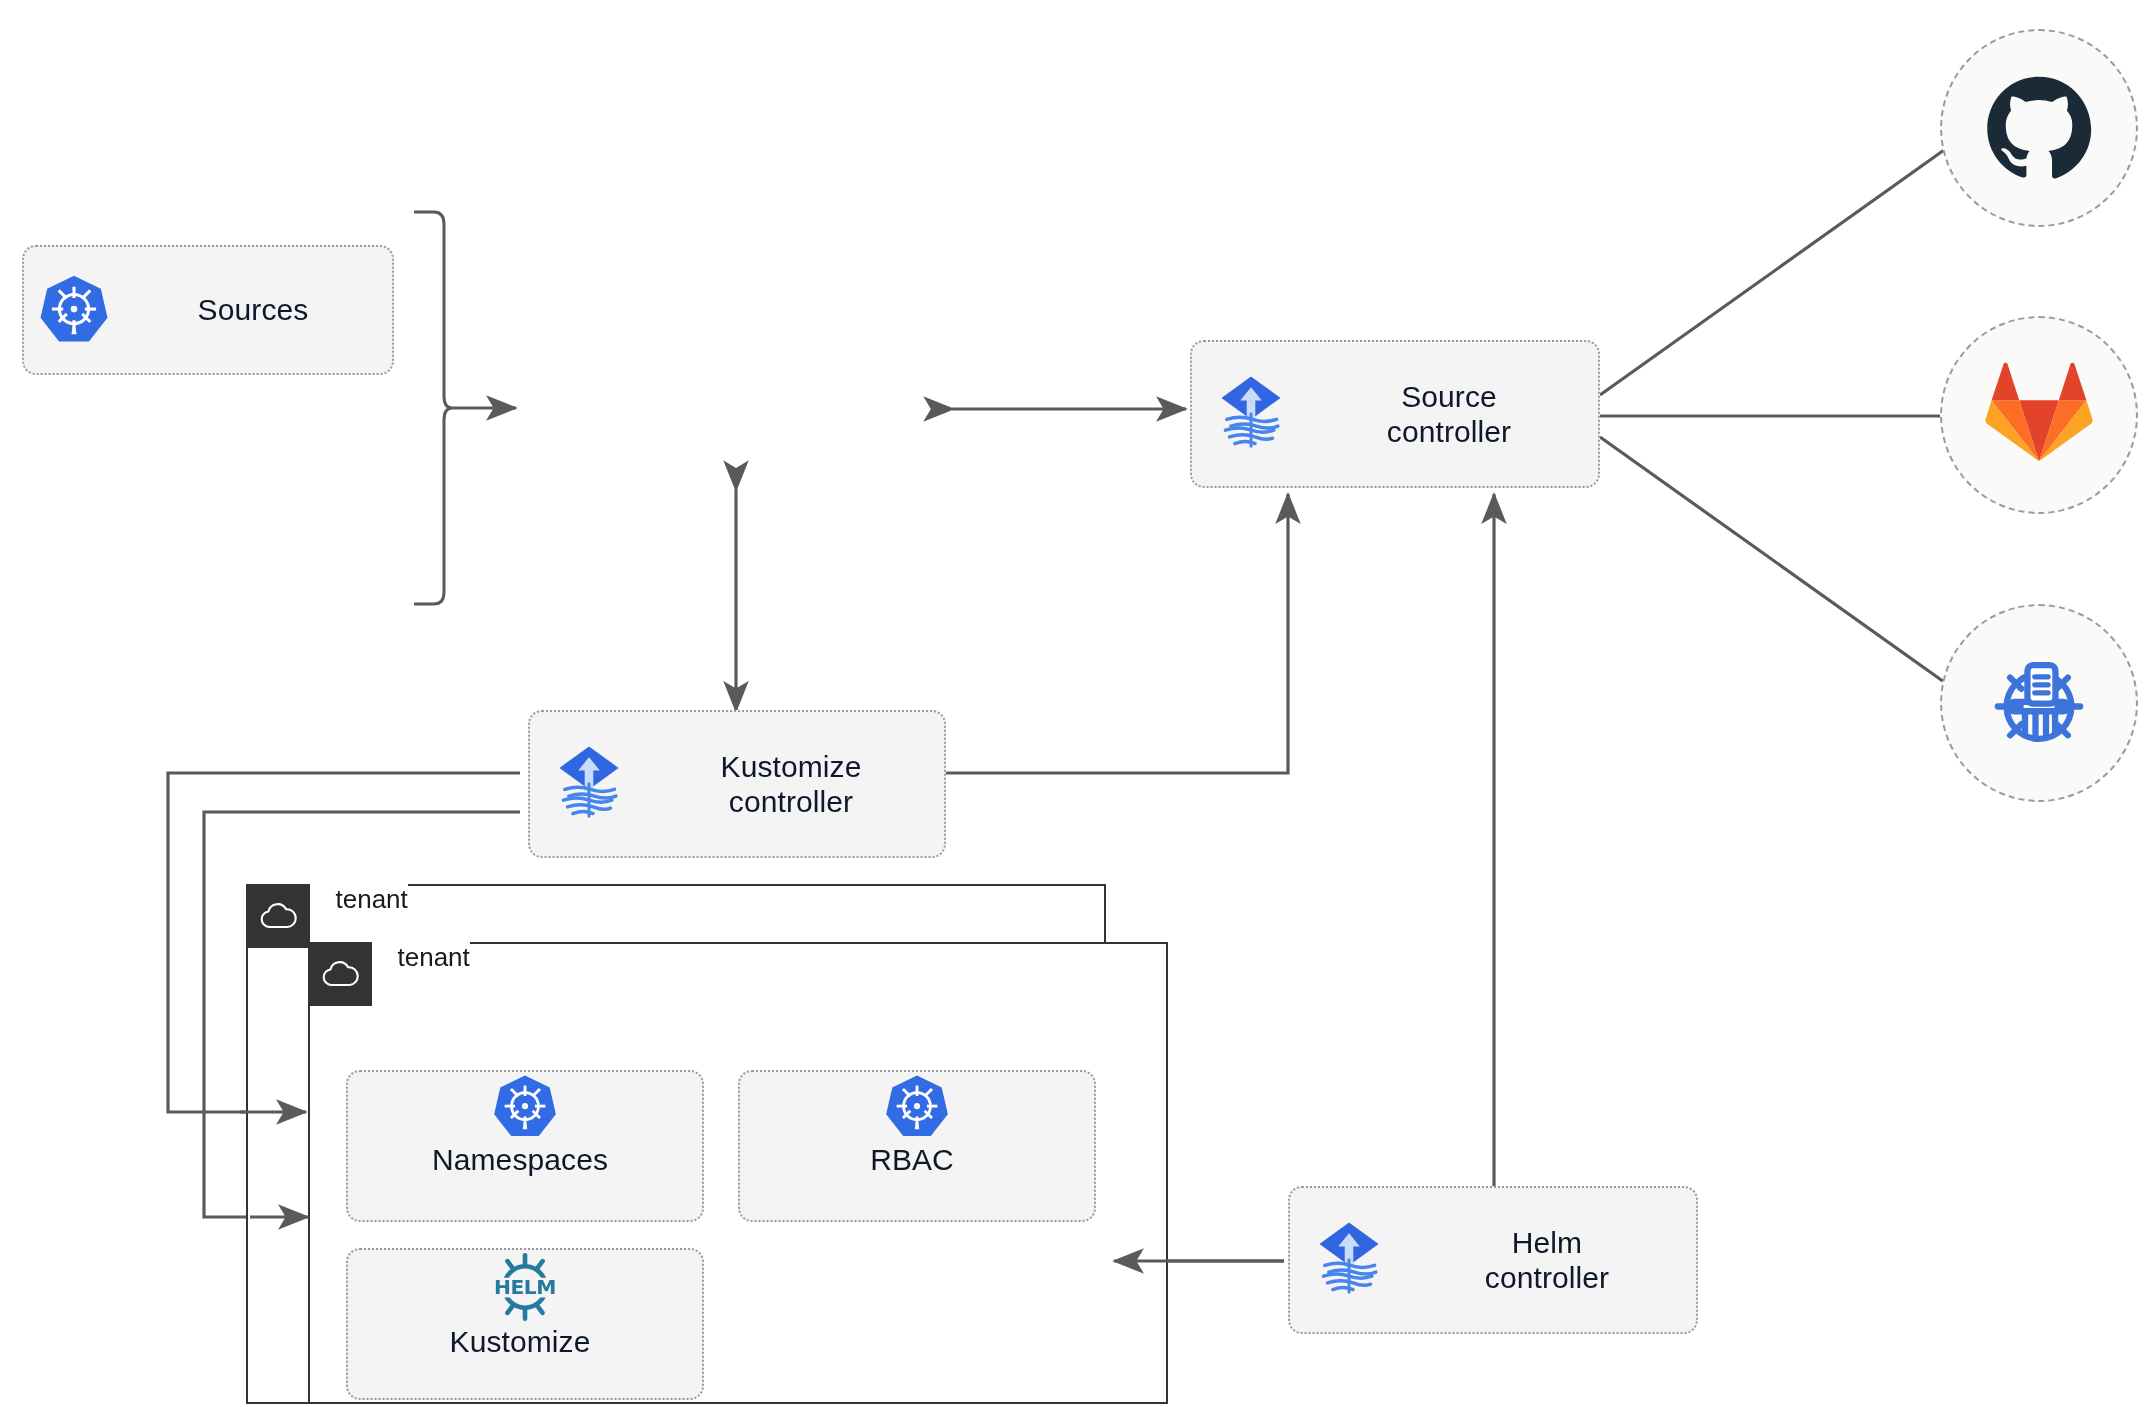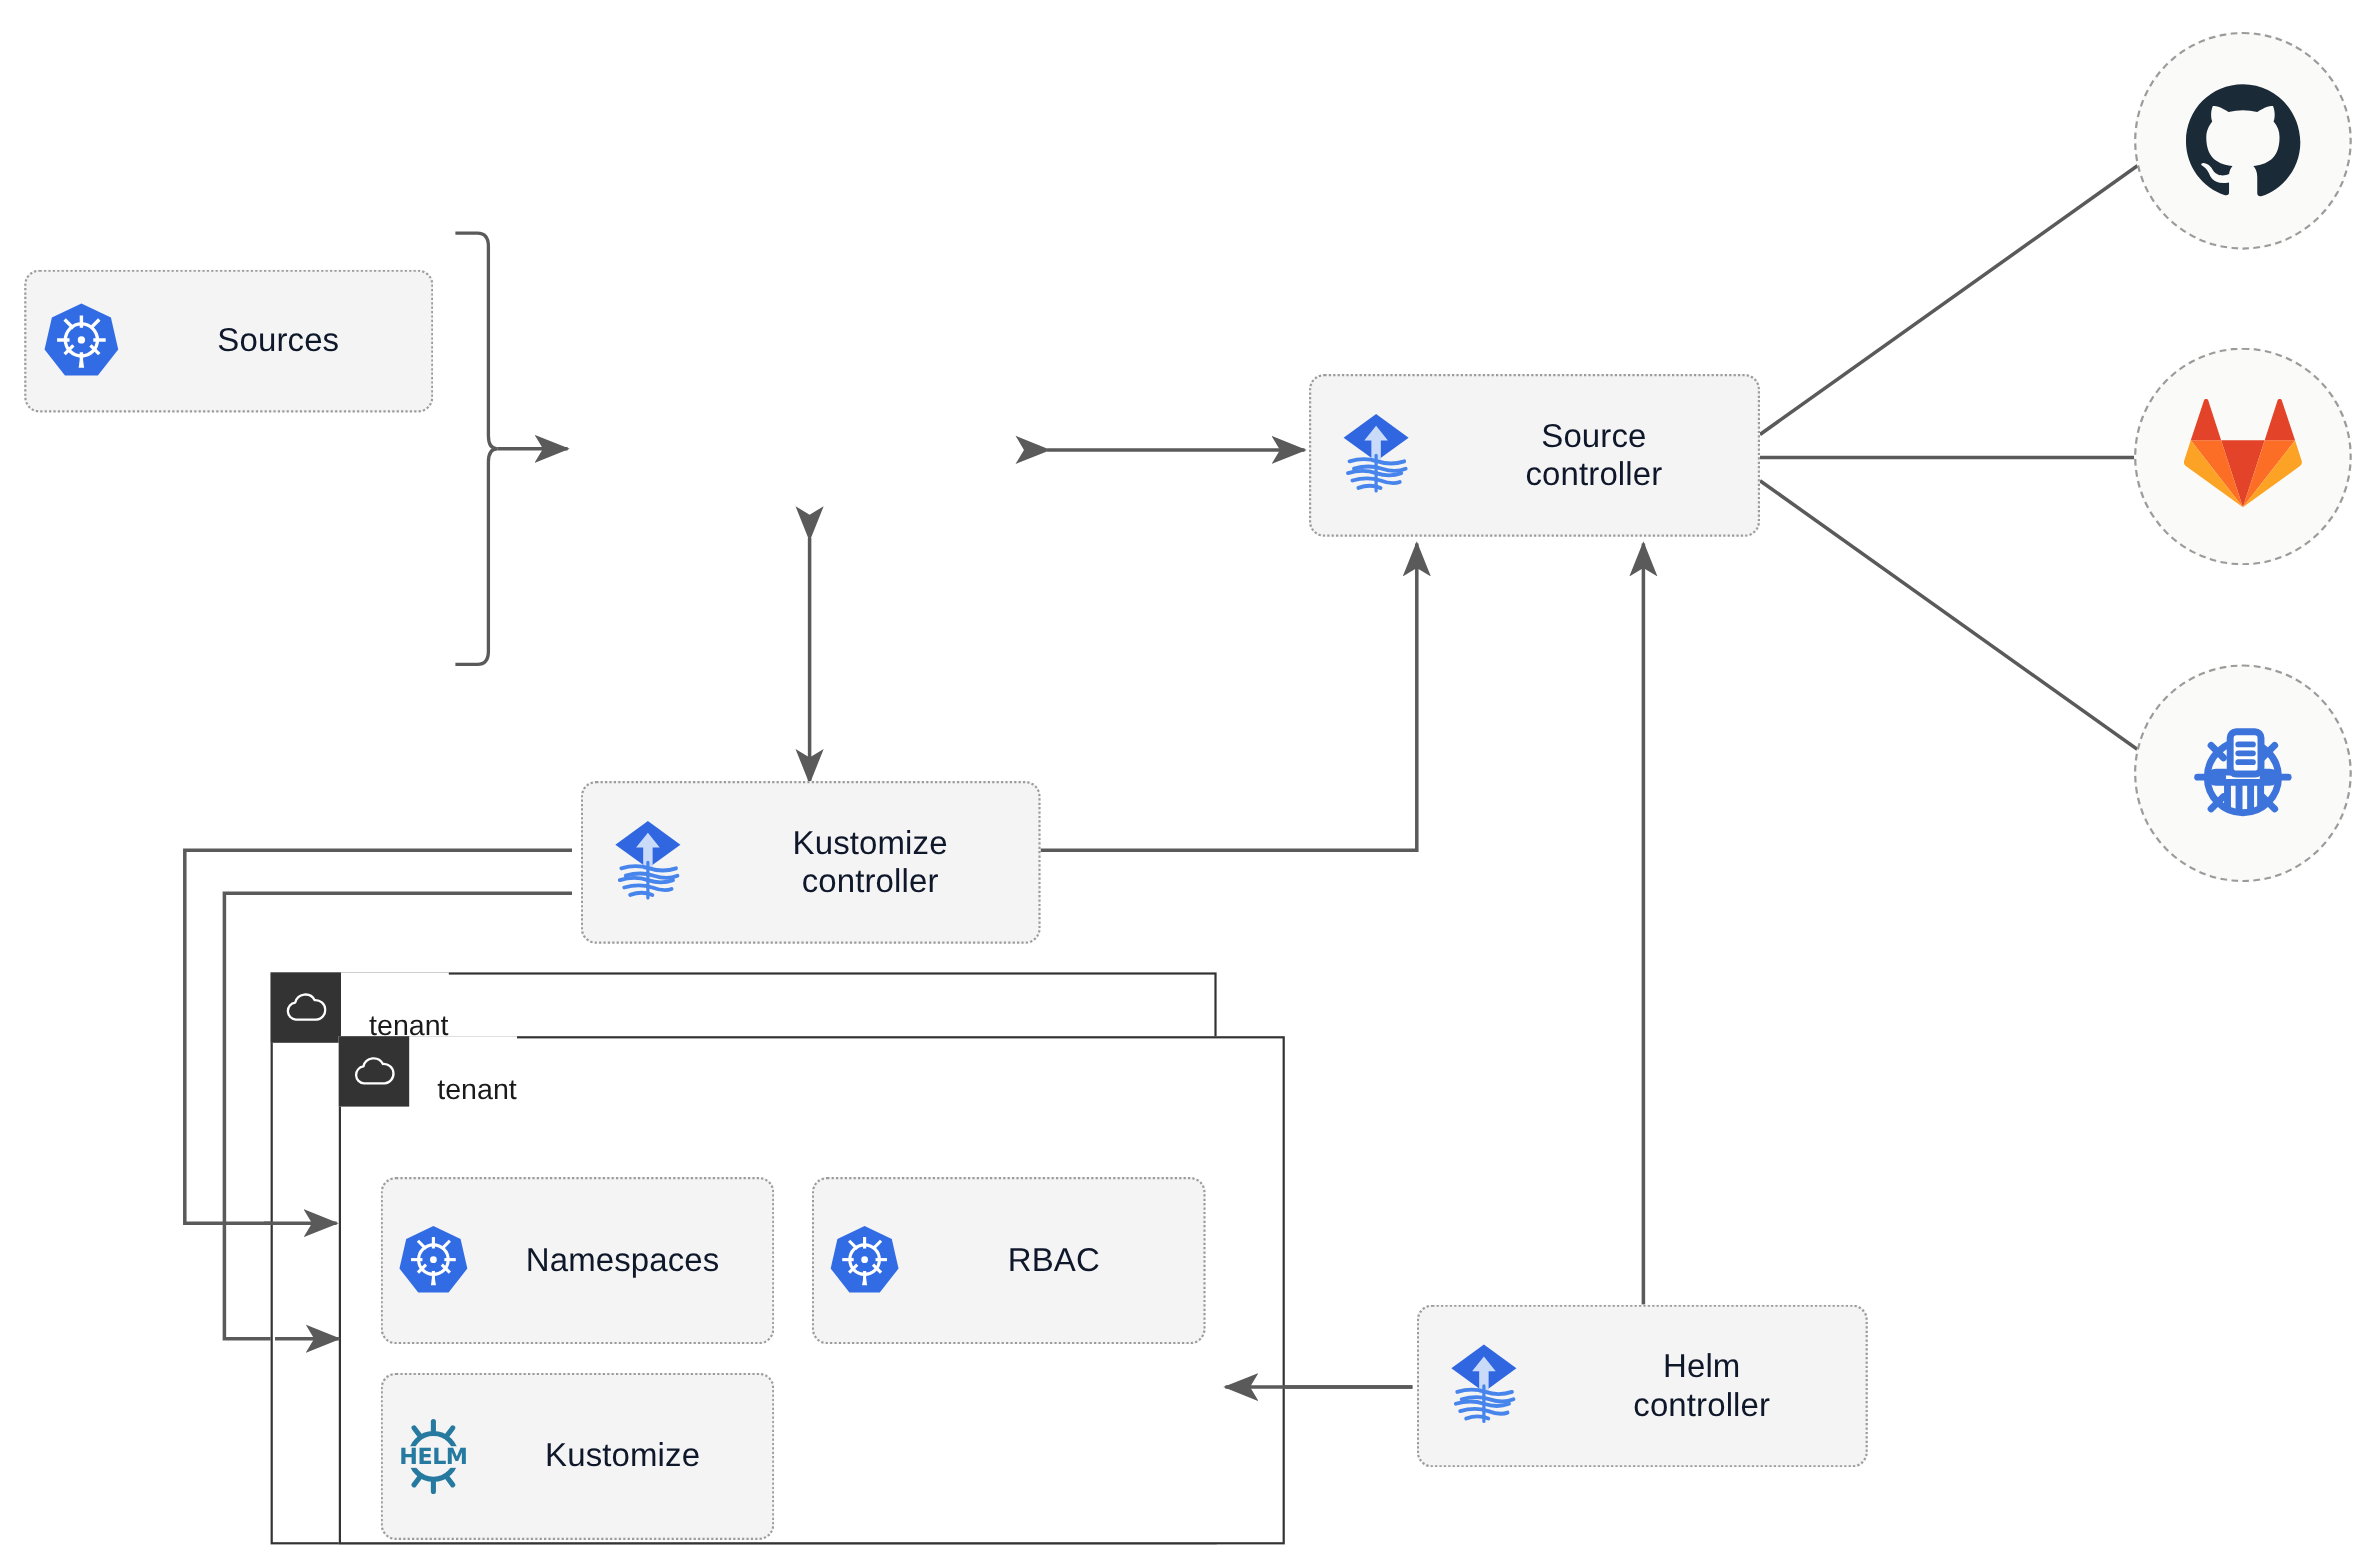--- a/index.html
+++ b/index.html
@@ -53,42 +53,42 @@
   
   .tenant {
     position:absolute;
     background:#ffffff;
     border:2.5px solid #333333;
     z-index:2;
   }
   .tenant .tenant-head {
     position:absolute; left:-2.5px; top:-2.5px;
     height:64px;
-    display:flex; align-items:flex-end;
+    display:flex; align-items:flex-start;
     background:#ffffff;
   }
   .tenant .tenant-tab {
     width:64px; height:64px;
     background:#333333;
     display:flex; align-items:center; justify-content:center;
     flex:0 0 auto;
   }
   .tenant .tenant-name {
     font-size:26px; color:#1a1a1a;
     padding-left:26px; white-space:nowrap;
   }
 
   .tenant-inner-grid {
     position:absolute;
     display:grid;
     grid-template-columns:repeat(2, 358px);
     grid-template-rows:repeat(2, 152px);
     gap:26px 34px;
   }
-  .tenant-inner-grid .node { position:relative; left:auto; top:auto; width:100%; height:100%; }
+  .tenant-inner-grid .node { position:relative; left:auto; top:auto; width:100%; height:100%;flex-direction:column; }
 
   .kwheel { display:block; }
   .fluxlogo { display:block; }
 </style>
 </head>
 <body>
 
 <div id="canvas">
 
   <svg id="wires" viewBox="0 0 2144 1407" xmlns="http://www.w3.org/2000/svg">

